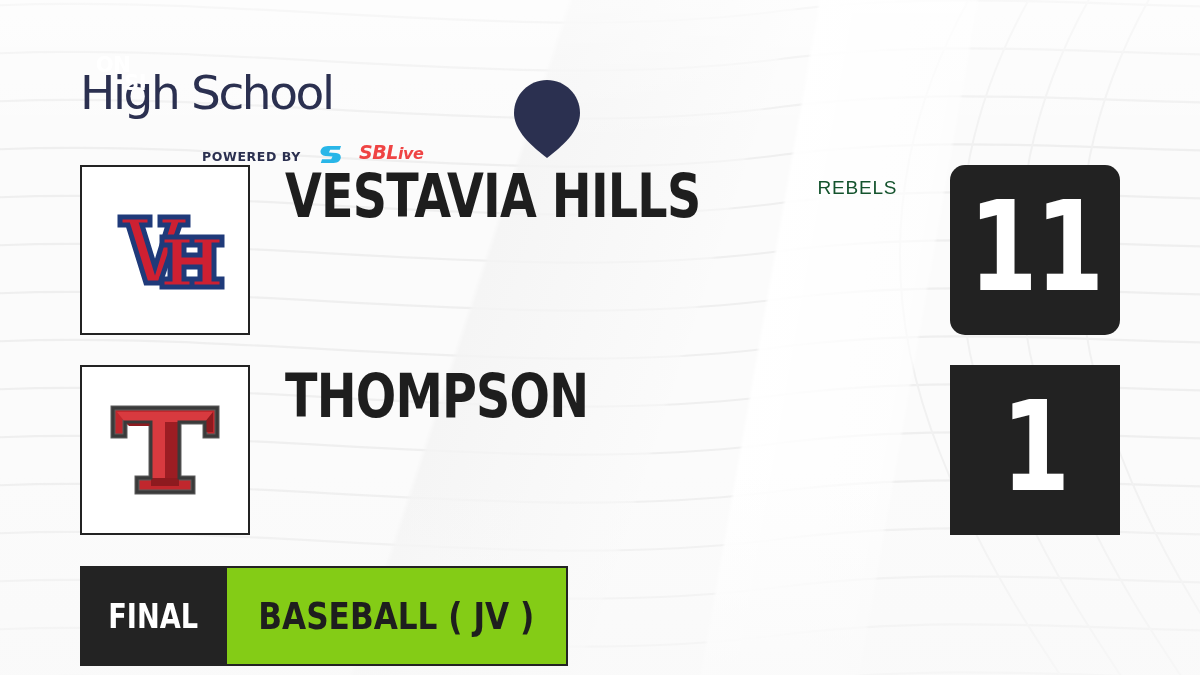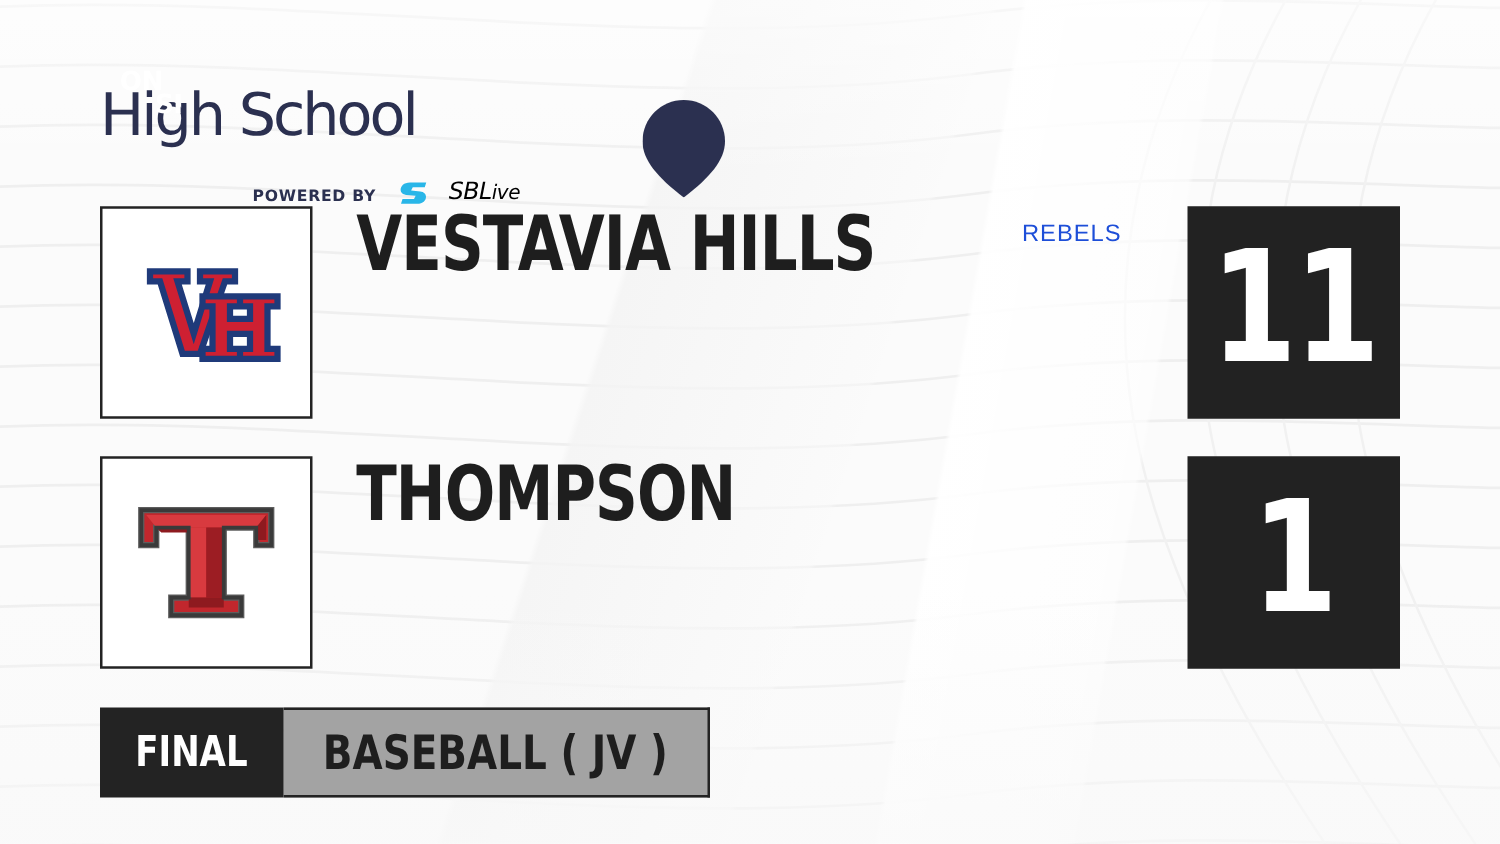--- a/index.html
+++ b/index.html
@@ -119,25 +119,25 @@
     font-size: 12.5px;
     letter-spacing: 0.6px;
     color: #2b3050;
     line-height: 14px;
   }
   .sbl-mark {
     display: block;
   }
   .sbl-word {
     font-family: "DejaVu Sans", sans-serif;
-    font-weight: 400;
+    font-weight: 700;
     font-style: italic;
     font-size: 19px;
     letter-spacing: -0.4px;
-    color: #000000;
+    color: #ef4444;
     line-height: 20px;
     margin-left: -2px;
   }
   .sbl-word .lv { font-size: 16px; }
 
   
   .team-row {
     position: absolute;
     left: 80px;
     height: 170px;
@@ -178,56 +178,56 @@
     white-space: nowrap;
     transform: scaleX(0.78);
     transform-origin: left center;
   }
   .team-sub {
     font-family: "Liberation Sans", sans-serif;
     font-weight: 400;
     font-size: 19px;
     line-height: 22px;
     letter-spacing: 0.8px;
-    color: #1d4ed8;
+    color: #14532d;
     margin-top: 12px;
     white-space: nowrap;
   }
 
   
   .score-box {
     position: absolute;
     left: 950px;
     width: 170px;
     height: 170px;
     background: #222222;
     display: flex;
     align-items: center;
     justify-content: center;
   }
-  .score-box.row1 { top: 165px; }
+  .score-box.row1 { top: 165px; border-radius: 15px; }
   .score-box.row2 { top: 365px; }
   .score-value {
     font-family: "DejaVu Sans", sans-serif;
     font-weight: 700;
     font-size: 124px;
     line-height: 124px;
     color: #ffffff;
     letter-spacing: -3px;
     transform: scaleX(0.80);
     transform-origin: center center;
     margin-top: -6px;
   }
 
   
   .status-bar {
     position: absolute;
     left: 80px;
     top: 566px;
-    height: 72px;
+    height: 100px;
     display: flex;
     align-items: stretch;
   }
   .status-final {
     width: 147px;
     background: #232323;
     display: flex;
     align-items: center;
     justify-content: center;
   }
@@ -236,21 +236,21 @@
     font-weight: 700;
     font-size: 34px;
     line-height: 36px;
     color: #ffffff;
     letter-spacing: 0px;
     transform: scaleX(0.80);
     transform-origin: center center;
   }
   .status-sport {
     width: 341px;
-    background: #a3a3a3;
+    background: #84cc16;
     border: 2px solid #232323;
     border-left: none;
     box-sizing: border-box;
     display: flex;
     align-items: center;
     justify-content: center;
   }
   .status-sport-text {
     font-family: "DejaVu Sans", sans-serif;
     font-weight: 700;

